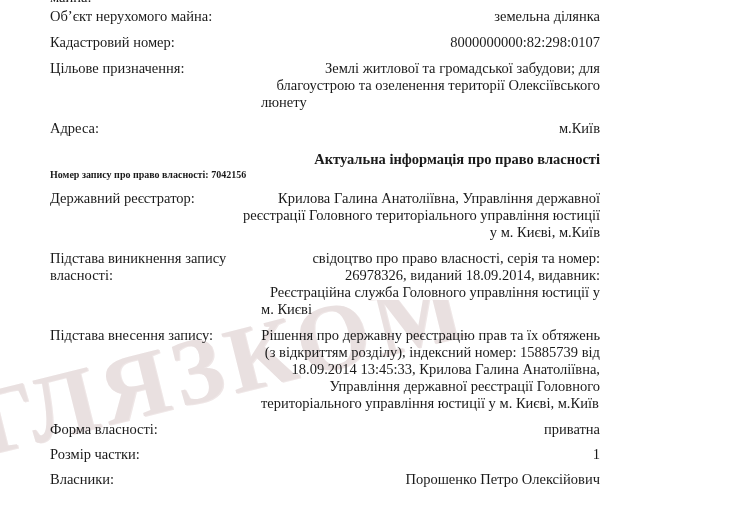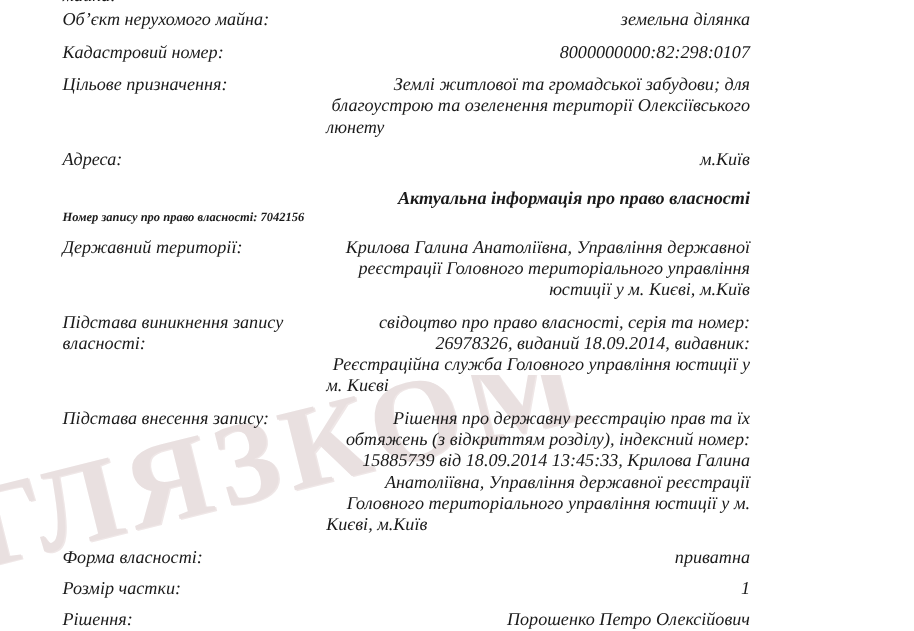--- a/index.html
+++ b/index.html
@@ -41,21 +41,20 @@
     text-shadow: 1px 1px 0 #efe7e7;
   }
 
   
   #doc {
     position: relative;
     z-index: 1;
     padding: 0 22px 0 50px;
     box-sizing: border-box;
     width: 622px;
-    font-style: italic;
   }
 
   .row {
     display: flex;
     align-items: flex-start;
     margin-bottom: 9px;
   }
   .row .lbl {
     width: 190px;
     min-width: 190px;
@@ -140,21 +139,21 @@
 
   <div class="section-title">Актуальна інформація про право власності</div>
 
   <div class="record-no">
     <span>Номер запису про право власності:</span>
     <span>7042156</span>
   </div>
 
 
   <div class="row">
-    <div class="lbl">Державний території:</div>
+    <div class="lbl">Державний реєстратор:</div>
     <div class="val">Крилова Галина Анатоліївна, Управління державної реєстрації Головного територіального управління юстиції у м. Києві, м.Київ</div>
   </div>
 
   <div class="row">
     <div class="lbl">Підстава виникнення запису власності:</div>
     <div class="val justify">свідоцтво про право власності, серія та номер: 26978326, виданий 18.09.2014, видавник: Реєстраційна служба Головного управління юстиції у м. Києві</div>
   </div>
 
   <div class="row">
     <div class="lbl">Підстава внесення запису:</div>
@@ -165,17 +164,17 @@
     <div class="lbl">Форма власності:</div>
     <div class="val">приватна</div>
   </div>
 
   <div class="row tight">
     <div class="lbl">Розмір частки:</div>
     <div class="val">1</div>
   </div>
 
   <div class="row tight">
-    <div class="lbl">Рішення:</div>
+    <div class="lbl">Власники:</div>
     <div class="val">Порошенко Петро Олексійович</div>
   </div>
 
 </div>
 
 </body></html>

